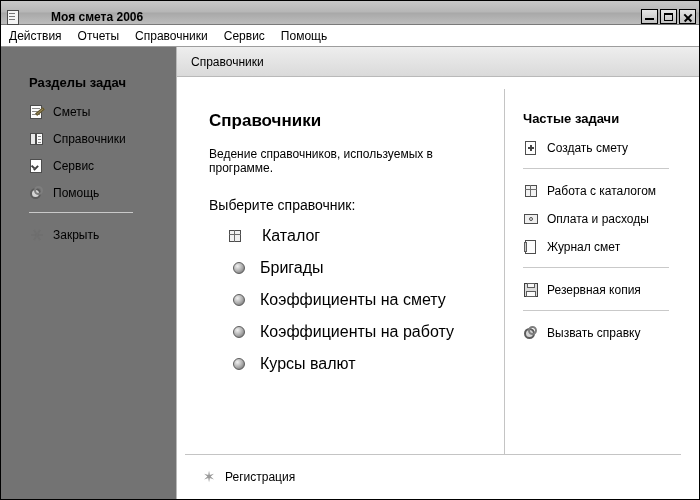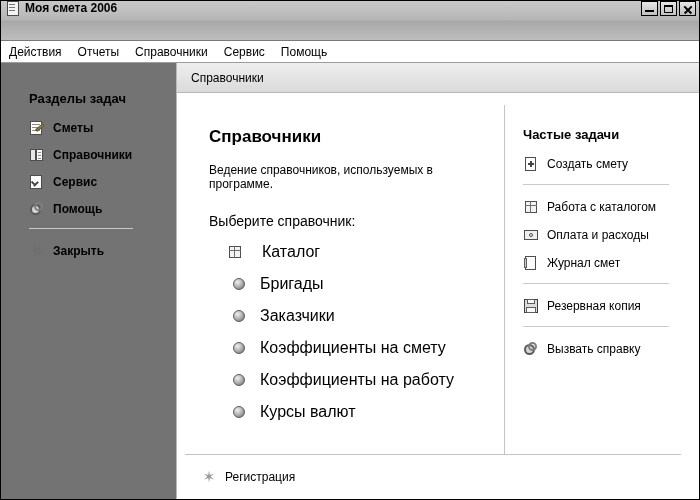--- a/index.html
+++ b/index.html
@@ -20,27 +20,28 @@
     height: 500px;
     box-sizing: border-box;
     border: 1px solid #000000;
     background: #ffffff;
     display: flex;
     flex-direction: column;
     position: relative;
   }
   
   .titlebar {
-    height: 40px;
+    height: 24px;
     box-sizing: border-box;
     background: linear-gradient(to bottom, #c8c8c8 0%, #b6b6b6 48%, #a8a8a8 52%, #bdbdbd 100%);
     border-bottom: 1px solid #7a7a7a;
     display: flex;
-    align-items: flex-start;
+    align-items: flex-end;
     padding: 0 3px 0 5px;
+    gap: 26px;
   }
   .title-icon {
     width: 14px;
     height: 14px;
     margin-right: 5px;
     flex: 0 0 auto;
     position: relative;
   }
   .title-icon .page {
     position: absolute;
@@ -124,21 +125,20 @@
     font-size: 13px;
     font-weight: bold;
     color: #000;
   }
   .side-link {
     display: flex;
     align-items: flex-start;
     margin-bottom: 11px;
     cursor: default;
     line-height: 16px;
-    font-weight: bold;
   }
   .side-link .lbl {
     font-size: 12px;
     color: #000;
     margin-left: 8px;
   }
   .side-sep {
     width: 104px;
     height: 1px;
     background: #c9c9c9;
@@ -428,24 +428,20 @@
             </span>
             <span class="lbl">Каталог</span>
           </div>
 
           <div class="item-row">
             <span class="bullet"></span>
             <span class="lbl">Бригады</span>
           </div>
           <div class="item-row">
             <span class="bullet"></span>
-            <span class="lbl">Заказчики</span>
-          </div>
-          <div class="item-row">
-            <span class="bullet"></span>
             <span class="lbl">Коэффициенты на смету</span>
           </div>
           <div class="item-row">
             <span class="bullet"></span>
             <span class="lbl">Коэффициенты на работу</span>
           </div>
           <div class="item-row">
             <span class="bullet"></span>
             <span class="lbl">Курсы валют</span>
           </div>

